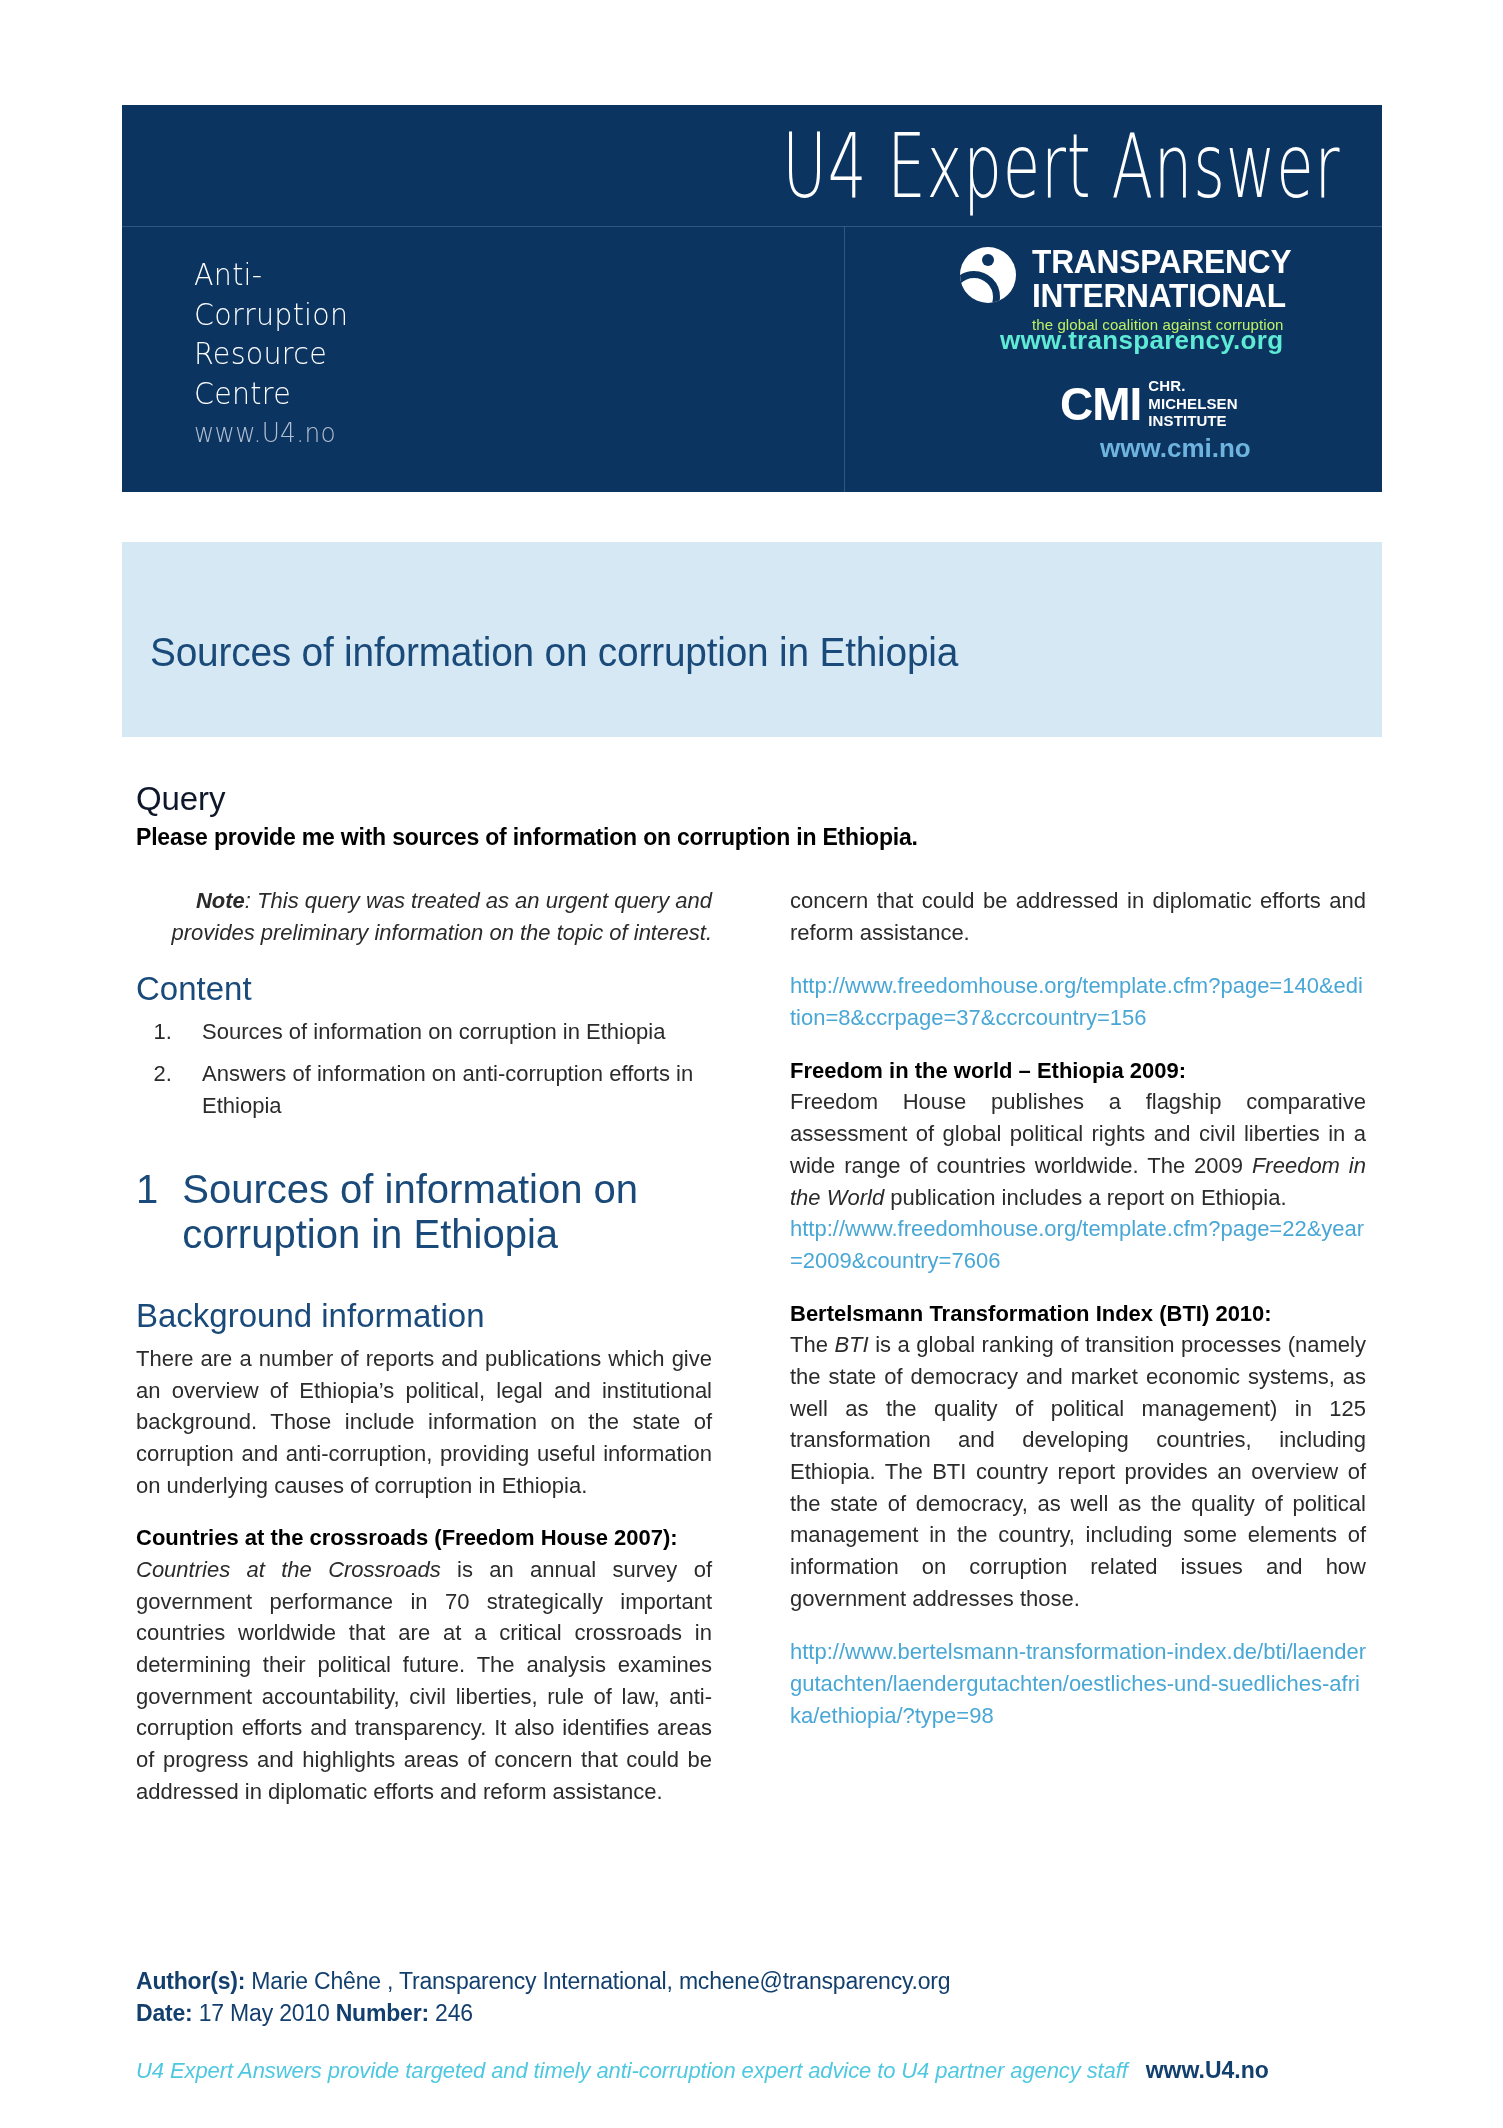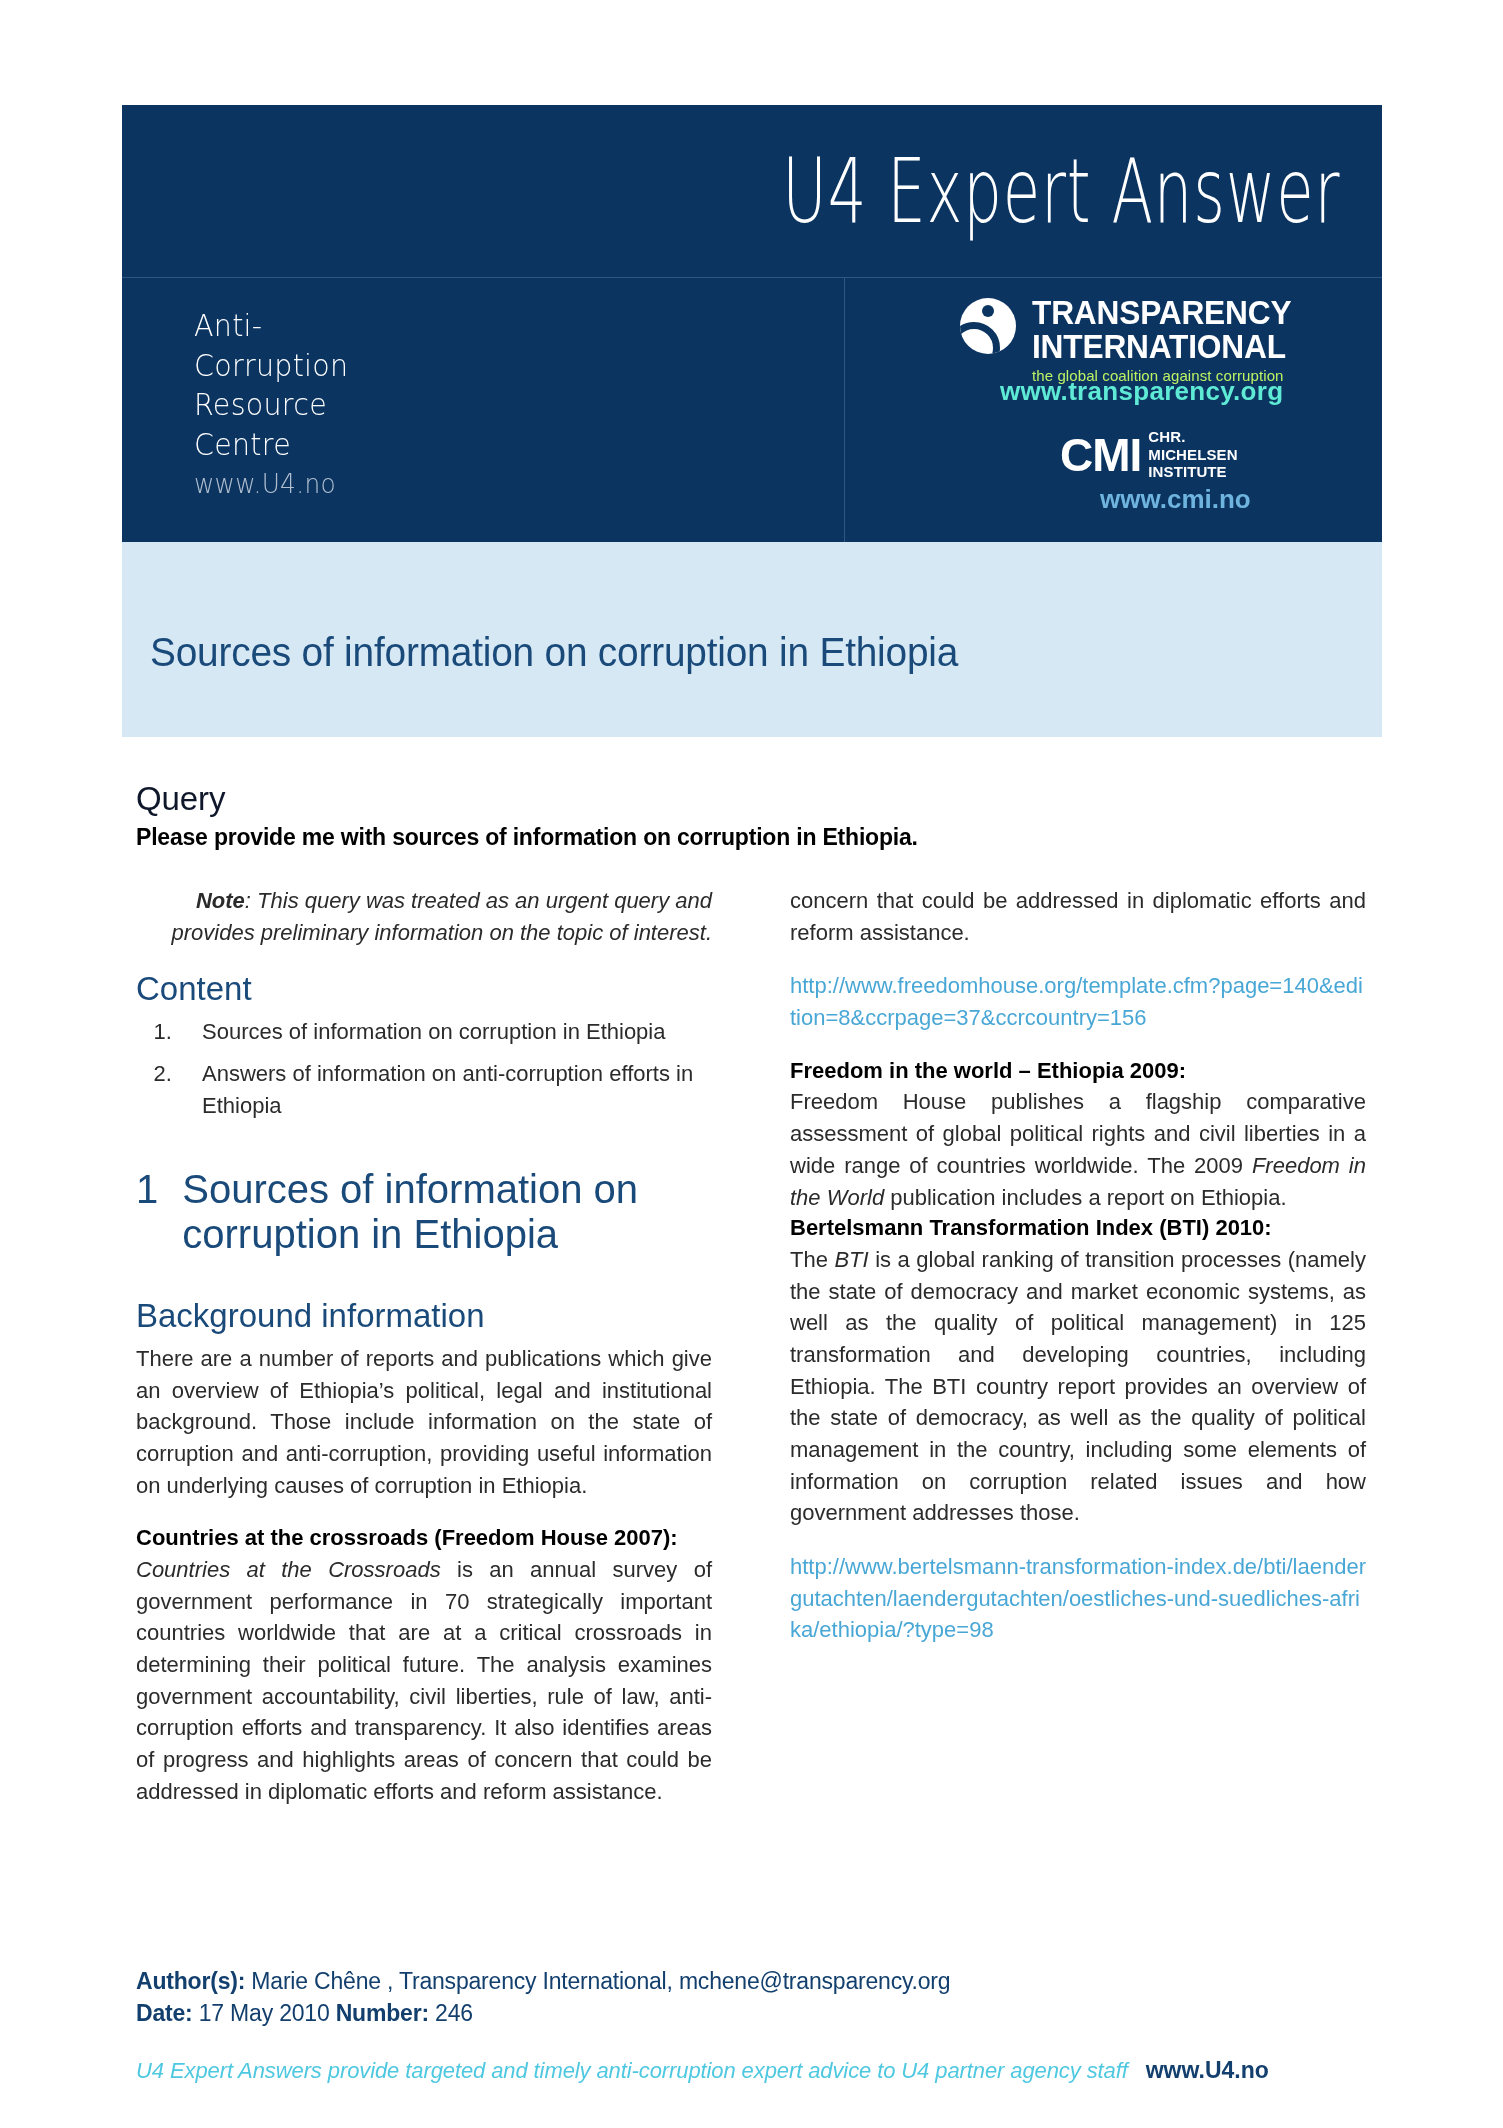--- a/index.html
+++ b/index.html
@@ -26,21 +26,21 @@
 
   
   .masthead {
     position: absolute;
     left: 122px;
     top: 105px;
     width: 1260px;
     background: #0b3461;
   }
   .masthead-title-bar {
-    height: 173px;
+    height: 122px;
     display: flex;
     align-items: center;
     justify-content: flex-end;
     padding-right: 42px;
     box-sizing: border-box;
     border-bottom: 1px solid #2e5781;
   }
   .masthead-title {
     color: #ffffff;
     font-size: 78px;
@@ -439,20 +439,21 @@
       </div>
 
       <div class="col">
 
         <p class="body">concern that could be addressed in diplomatic efforts and reform assistance.</p>
 
         <a class="lnk" href="#">http://www.freedomhouse.org/template.cfm?page=140&amp;edition=8&amp;ccrpage=37&amp;ccrcountry=156</a>
 
         <p class="sub-bold">Freedom in the world – Ethiopia 2009:</p>
         <p class="body" style="margin-bottom:0"><span>Freedom House publishes a flagship comparative assessment of global political rights and civil liberties in a wide range of countries worldwide. The 2009 </span><i>Freedom in the World</i><span> publication includes a report on Ethiopia.</span></p>
+        <a class="lnk" href="#">http://www.freedomhouse.org/template.cfm?page=22&amp;year=2009&amp;country=7606</a>
 
         <p class="sub-bold">Bertelsmann Transformation Index (BTI) 2010:</p>
         <p class="body"><span>The </span><i>BTI</i><span> is a global ranking of transition processes (namely the state of democracy and market economic systems, as well as the quality of political management) in 125 transformation and developing countries, including Ethiopia. The BTI country report provides an overview of the state of democracy, as well as the quality of political management in the country, including some elements of information on corruption related issues and how government addresses those.</span></p>
 
         <a class="lnk" href="#">http://www.bertelsmann-transformation-index.de/bti/laendergutachten/laendergutachten/oestliches-und-suedliches-afrika/ethiopia/?type=98</a>
 
       </div>
     </div>
   </div>
 

